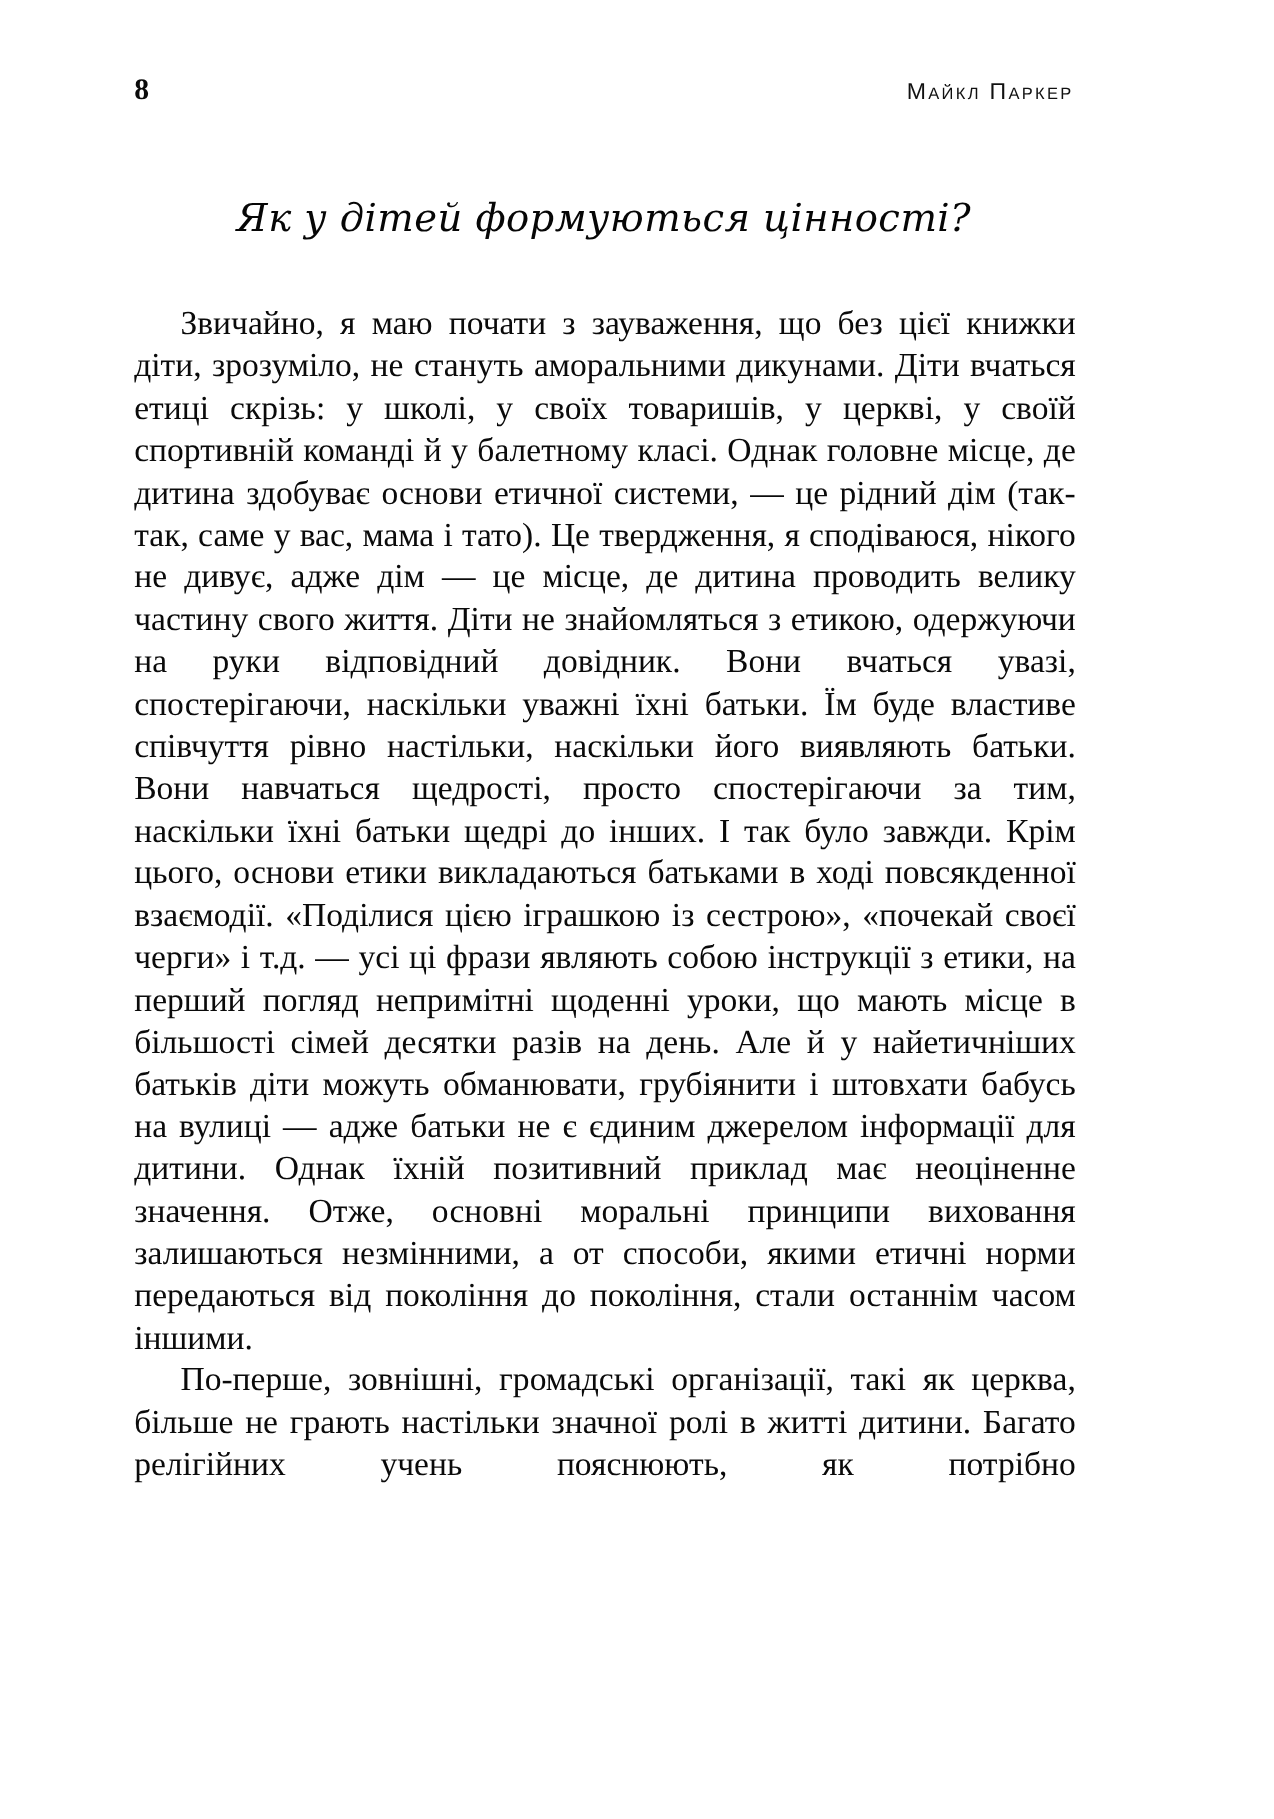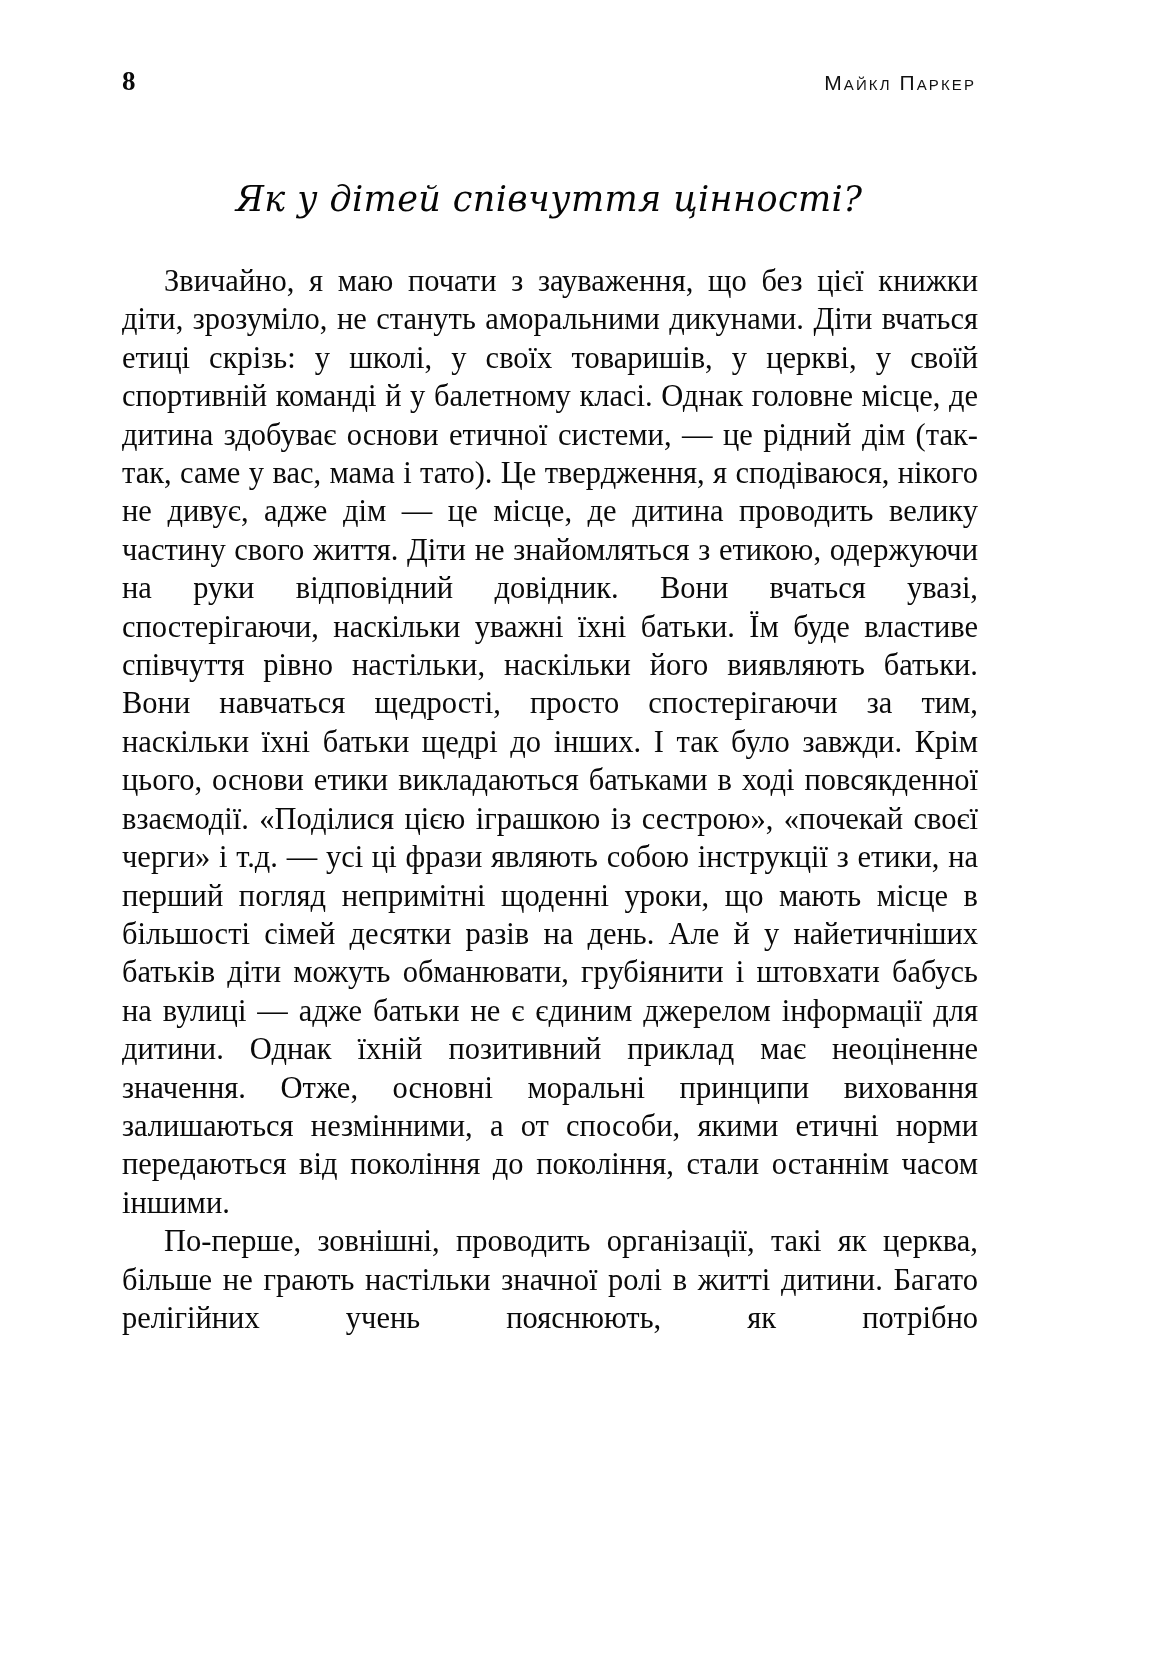--- a/index.html
+++ b/index.html
@@ -60,21 +60,21 @@
     font-style: italic;
     font-size: 35px;
     letter-spacing: 0.4px;
     color: #060606;
     line-height: 1.2;
   }
 
   
   .body-block {
     position: absolute;
-    top: 262px;
+    top: 275px;
     left: 122px;
     width: 856px;
   }
 
   .para {
     font-family: "Liberation Serif", "DejaVu Serif", serif;
     font-size: 30.5px;
     line-height: 38.4px;
     color: #0a0a0a;
     text-align: justify;
@@ -102,20 +102,20 @@
 </head>
 <body>
 
 <div class="page">
 
   <div class="running-head">
     <span class="folio">8</span>
     <span class="author-head">Майкл Паркер</span>
   </div>
 
-  <div class="section-heading">Як у дітей співчуття цінності?</div>
+  <div class="section-heading">Як у дітей формуються цінності?</div>
 
   <div class="body-block">
     <p class="para indent">Звичайно, я маю почати з зауваження, що без цієї книжки діти, зрозуміло, не стануть аморальними дикунами. Діти вчаться етиці скрізь: у школі, у своїх товаришів, у церкві, у своїй спортивній команді й у балетному класі. Однак головне місце, де дитина здобуває основи етичної системи, — це рідний дім (так-так, саме у вас, мама і тато). Це твердження, я сподіваюся, нікого не дивує, адже дім — це місце, де дитина проводить велику частину свого життя. Діти не знайомляться з етикою, одержуючи на руки відповідний довідник. Вони вчаться увазі, спостерігаючи, наскільки уважні їхні батьки. Їм буде властиве співчуття рівно настільки, наскільки його виявляють батьки. Вони навчаться щедрості, просто спостерігаючи за тим, наскільки їхні батьки щедрі до інших. І так було завжди. Крім цього, основи етики викладаються батьками в ході повсякденної взаємодії. «Поділися цією іграшкою із сестрою», «почекай своєї черги» і т.д. — усі ці фрази являють собою інструкції з етики, на перший погляд непримітні щоденні уроки, що мають місце в більшості сімей десятки разів на день. Але й у найетичніших батьків діти можуть обманювати, грубіянити і штовхати бабусь на вулиці — адже батьки не є єдиним джерелом інформації для дитини. Однак їхній позитивний приклад має неоціненне значення. Отже, основні моральні принципи виховання залишаються незмінними, а от способи, якими етичні норми передаються від покоління до покоління, стали останнім часом іншими.</p>
-    <p class="para indent">По-перше, зовнішні, проводить організації, такі як церква, більше не грають настільки значної ролі в житті дитини. Багато релігійних учень пояснюють, як потрібно</p>
+    <p class="para indent">По-перше, зовнішні, громадські організації, такі як церква, більше не грають настільки значної ролі в житті дитини. Багато релігійних учень пояснюють, як потрібно</p>
   </div>
 
 </div>
 
 </body></html>

